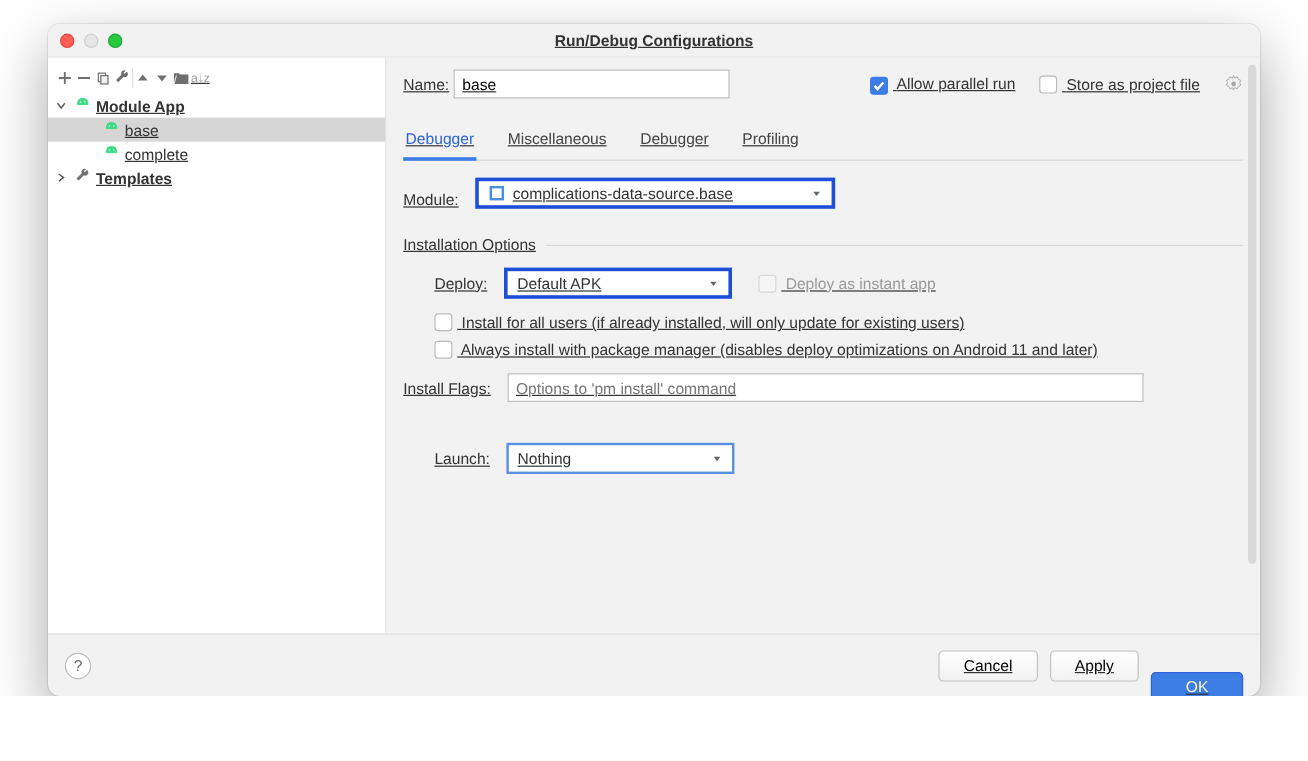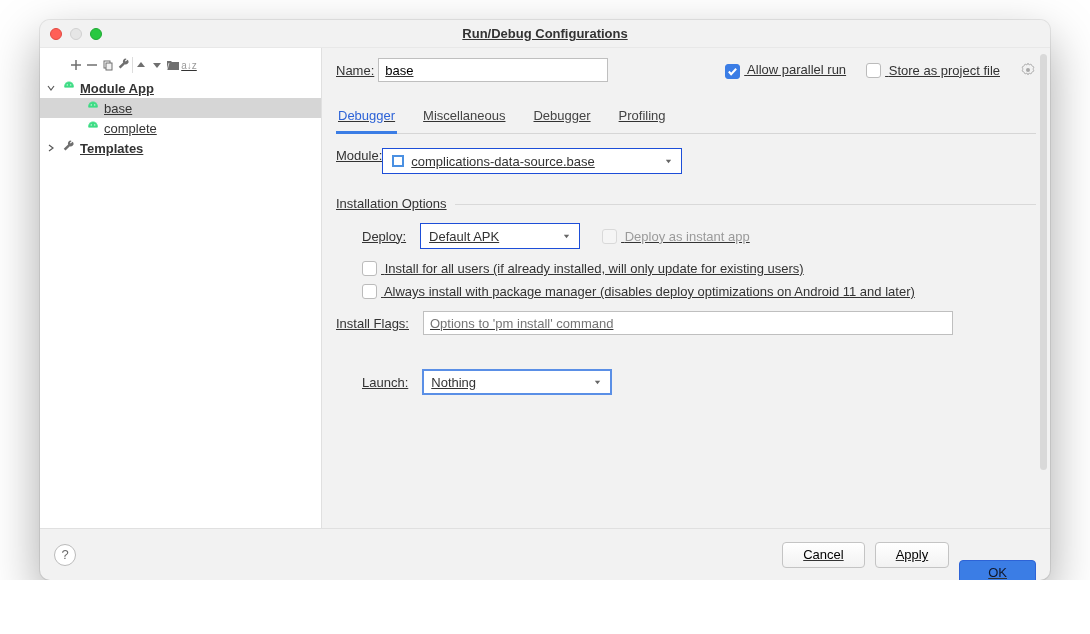--- a/index.html
+++ b/index.html
@@ -43,21 +43,20 @@
     .light.close { background: #ff5f57; border: 0.5px solid #e1483f; }
     .light.min { background: #e6e6e6; border: 0.5px solid #d0d0d0; }
     .light.zoom { background: #28c840; border: 0.5px solid #1fa833; }
     .titlebar-title { font-weight: 600; font-size: 13px; color: #333; }
     .toolbar {
       height: 30px;
       display: flex;
       align-items: center;
       padding: 0 10px;
       border-bottom: 1px solid #e0e0e0;
-      margin-left: 22px;
     }
     .tool-icon {
       color: #6f6f6f;
       width: 16px; height: 16px;
       display: inline-flex;
       align-items: center; justify-content: center;
       cursor: pointer;
     }
     .tool-sep {
       width: 1px; height: 16px; background: #ddd;
@@ -160,27 +159,27 @@
     }
     .tab.active::after {
       content: "";
       position: absolute;
       left: 0; right: 0; bottom: -1px;
       height: 3px;
       background: #3b7de5;
     }
     .field-row {
       display: flex;
-      align-items: flex-start;
-      gap: 0;
+      align-items: flex-end;
+      gap: 14px;
       margin-top: 14px;
     }
     .dropdown {
       height: 26px;
-      border: 1px solid #1d4ed8;
+      border: 3px solid #1d4ed8;
       background: #fff;
       display: flex;
       align-items: center;
       padding: 0 26px 0 8px;
       position: relative;
       font-size: 13px;
     }
     .dropdown .caret {
       position: absolute;
       right: 8px;
@@ -237,21 +236,21 @@
       padding: 0 20px;
       border: 1px solid #c4c4c4;
       border-radius: 4px;
       background: linear-gradient(#fff, #f2f2f2);
       cursor: pointer;
       font-size: 13px;
     }
     .btn.primary {
       background: #3b7de5;
       border-color: #2d63d7;
-      color: #0f172a;
+      color: #fef9c3;
       padding: 0 28px;
       margin-top: 36px;
     }
     .wrench-icon { width: 14px; height: 14px; }
   </style>
 </head>
 <body>
 
 <div class="window">
   <div class="titlebar">
@@ -402,21 +401,21 @@
       </div>
 
       <div class="section">
         <div class="section-title">
           <span>Installation Options</span>
           <div class="line"></div>
         </div>
         <div class="indent">
           <div class="row">
             <span class="label">Deploy:</span>
-            <div class="dropdown" style="width:160px;">
+            <div class="dropdown" style="width:190px;">
               <span>Default APK</span>
               <span class="caret"><svg width="9" height="9" viewBox="0 0 10 10">
                     <path d="M2 3l3 4 3-4" fill="#666"></path>
                   </svg></span>
             </div>
             <label style="margin-left:8px;">
               <span class="checkbox disabled"></span>
               <span class="chk-label disabled">Deploy as instant app</span>
             </label>
           </div>

